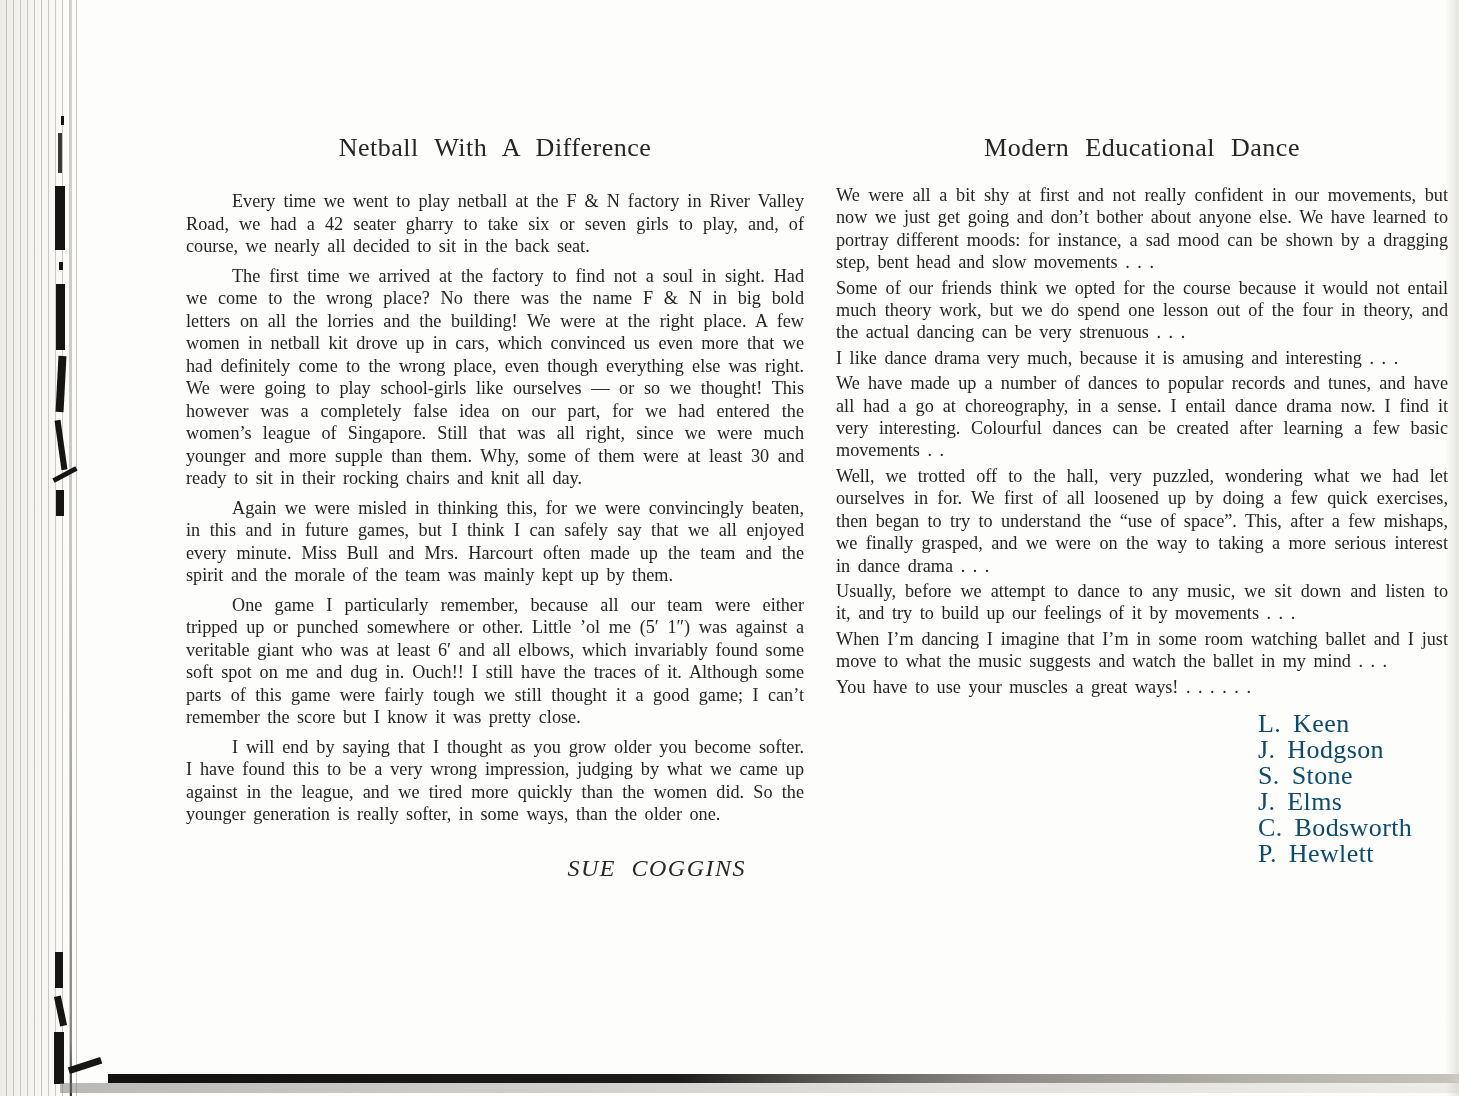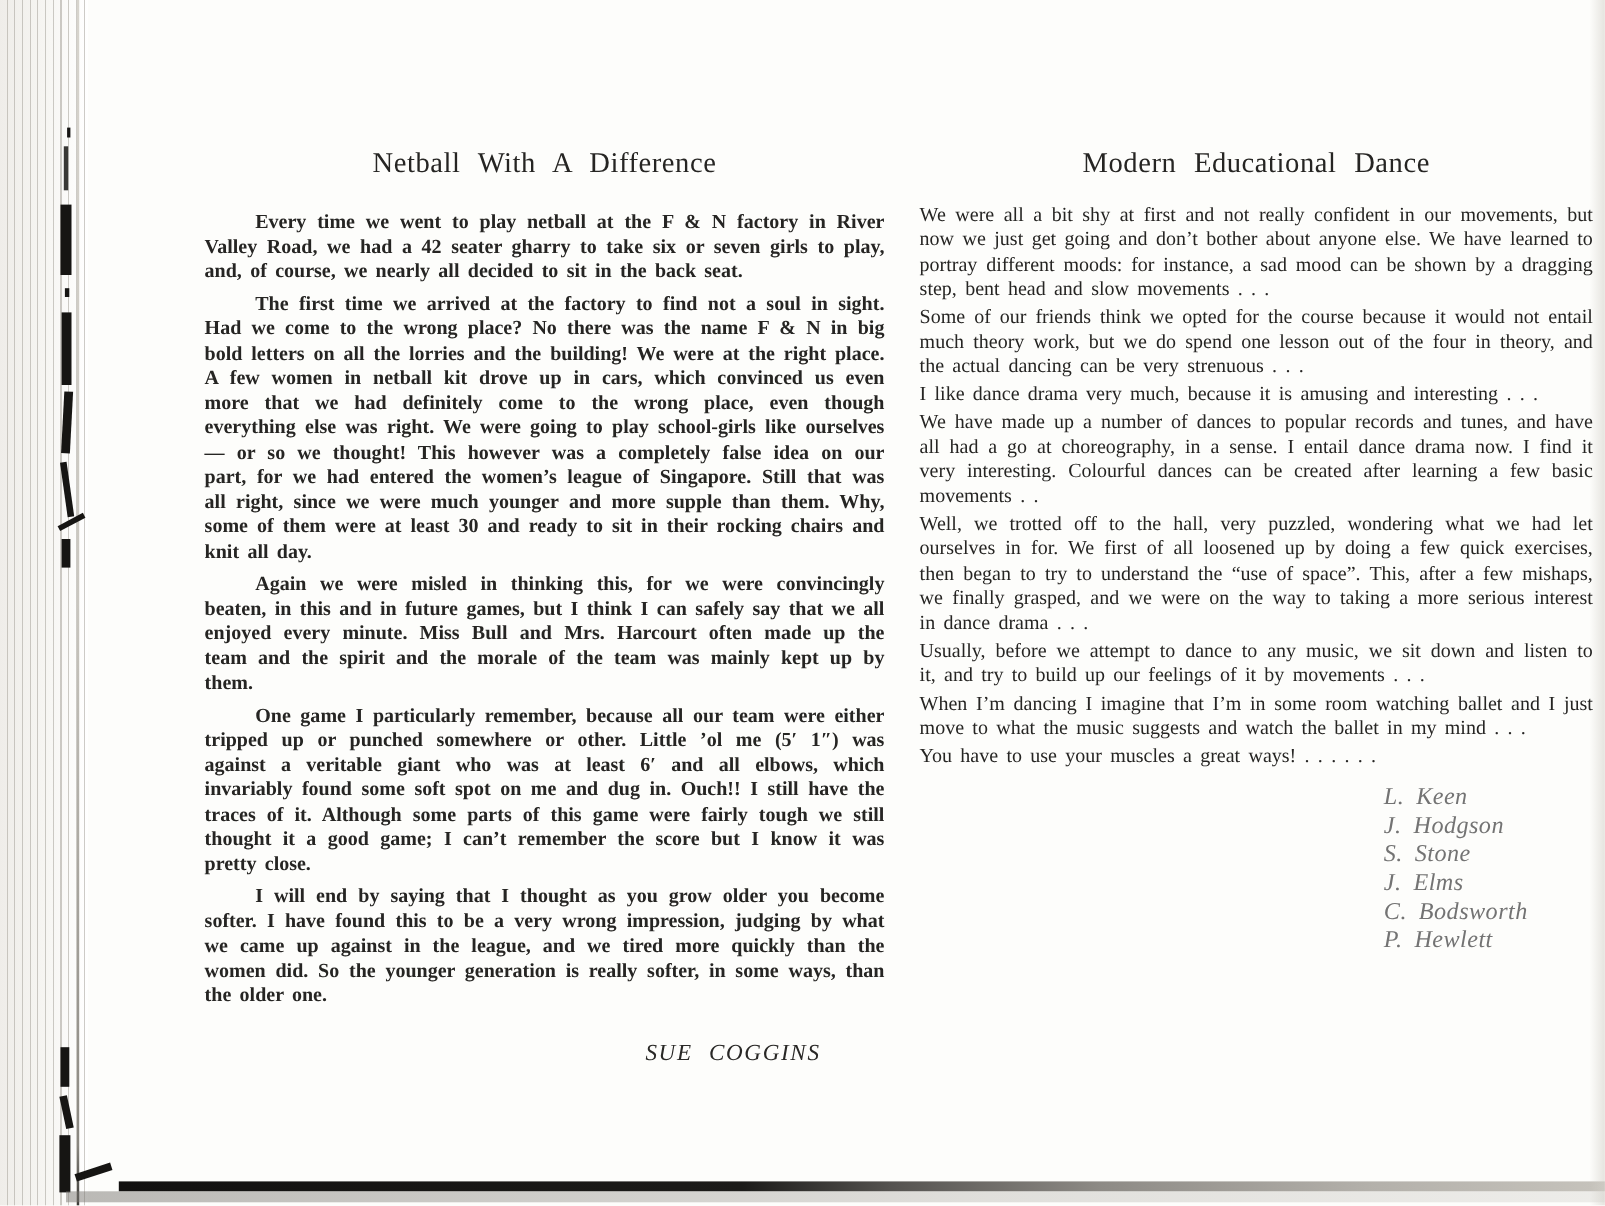--- a/index.html
+++ b/index.html
@@ -40,31 +40,31 @@
   h1.article-title{
     margin:0;font-size:26px;font-weight:normal;text-align:center;
     word-spacing:9px;letter-spacing:.5px;color:#262523;
   }
   .col-left h1.article-title{margin-bottom:27px;}
   .col-right h1.article-title{margin-bottom:21px;}
   .col p{
     margin:0;font-size:18.2px;text-align:justify;word-spacing:3px;
     color:#262523;
   }
-  .col-left p{line-height:22.5px;text-indent:46px;margin-bottom:7px;font-weight:bold;}
+  .col-left p{line-height:22.5px;text-indent:46px;margin-bottom:7px;}
   .col-right p{line-height:22.4px;margin-bottom:3px;}
   .byline{
     margin-top:29px;text-align:right;padding-right:58px;
-    font-style:italic;font-size:21px;letter-spacing:1.5px;word-spacing:8px;
+    font-style:italic;font-size:24px;letter-spacing:1.5px;word-spacing:8px;
     color:#292826;
   }
   .contributors{
     list-style:none;margin:13px 0 0 422px;padding:0;
-    font-style:italic;font-size:22px;line-height:26px;
-    color:#737373;
+    font-size:26px;line-height:26px;
+    color:#0c4a6e;
   }
   .contributors li{letter-spacing:.4px;word-spacing:5px;}
 </style>
 </head>
 <body>
 
 <div style="position:absolute;inset:0;">
 
   <div class="page-stack"></div>
   <div class="page-edge-line"></div>

